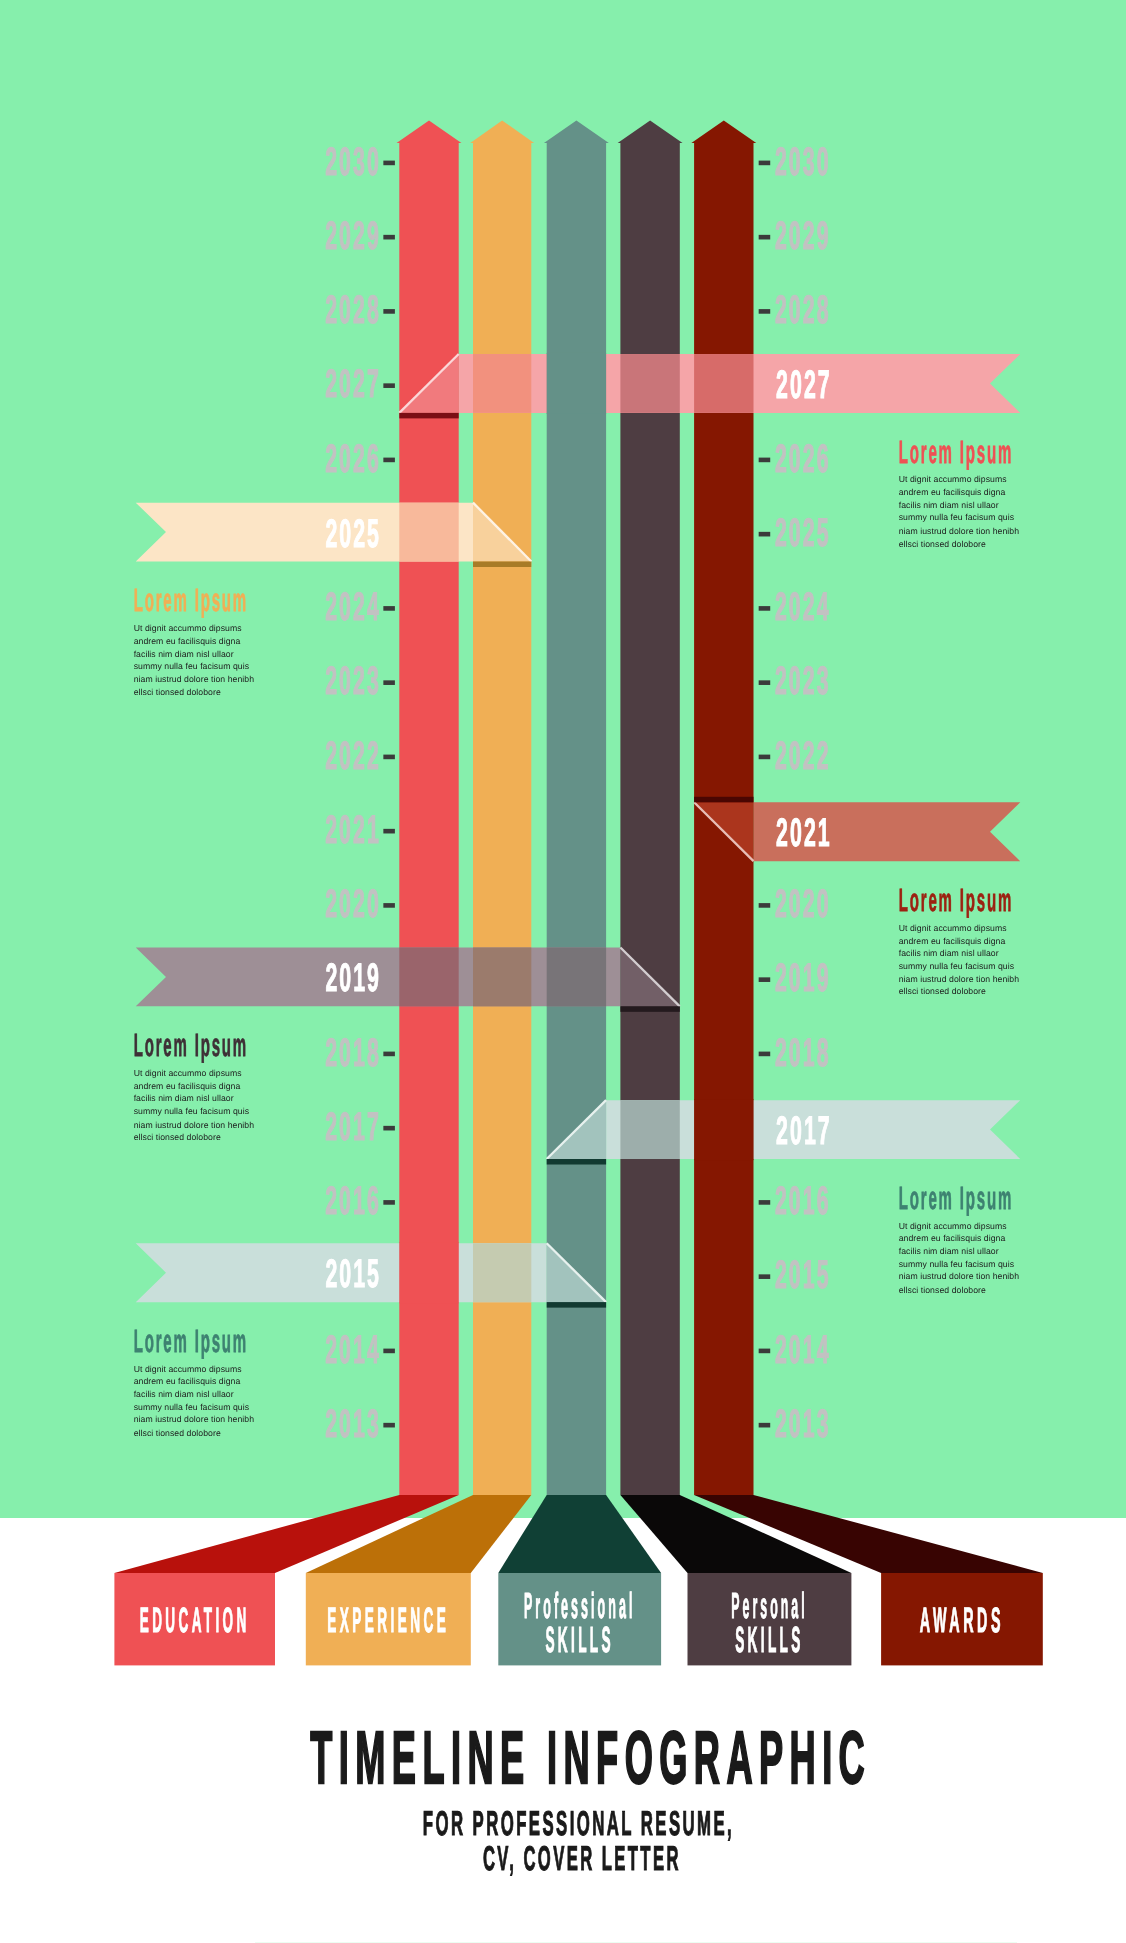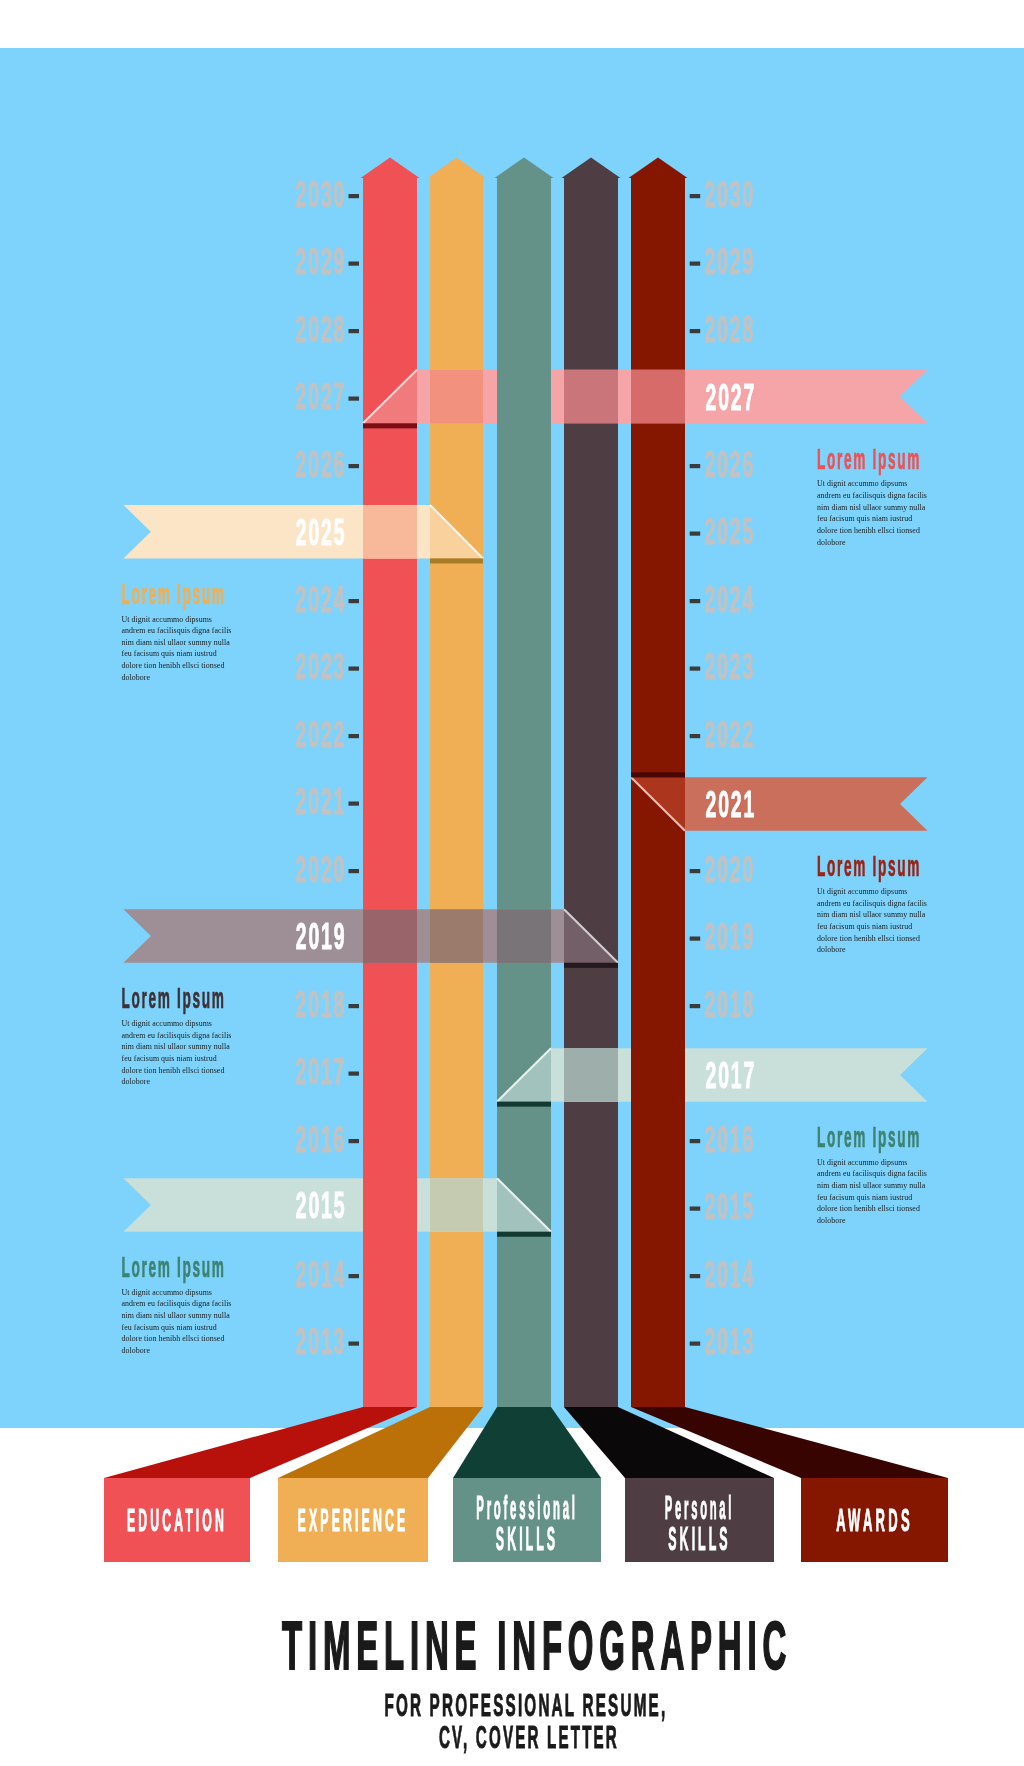--- a/index.html
+++ b/index.html
@@ -1,29 +1,29 @@
 <!DOCTYPE html>
 <html><head>
 <meta charset="utf-8">
 <title>Timeline Infographic</title>
 <style>
   html,body{margin:0;padding:0;background:#ffffff;}
   body{width:1024px;height:1766px;font-family:"Liberation Sans",sans-serif;overflow:hidden;}
-  #stage{position:relative;width:1024px;height:1380px;background:#7dd3fc;margin-top:48px;}
+  #stage{position:relative;width:1024px;height:1380px;background:#86efac;}
   svg#art{position:absolute;left:0;top:0;width:1024px;height:1766px;display:block;}
 
   text{font-family:"Liberation Sans",sans-serif;font-weight:700;}
   .yr{font-size:36.2px;fill:#c2c2c2;stroke:#c2c2c2;stroke-width:1.0;letter-spacing:3.5px;}
   .rlab{font-size:36.2px;fill:#ffffff;stroke:#ffffff;stroke-width:1.0;letter-spacing:3.5px;}
   .boxlab{fill:#ffffff;stroke:#ffffff;stroke-width:1.0;letter-spacing:8px;}
   .ttl{fill:#1a1a1a;stroke:#1a1a1a;stroke-width:2.1;letter-spacing:12px;}
   .ttl.sub{stroke-width:1.0;letter-spacing:4.5px;}
 
   .head{letter-spacing:3.6px;stroke-width:0.7;}
-  .body{position:absolute;font-family:Liberation Serif, serif;font-size:7.9px;
+  .body{position:absolute;font-family:Liberation Sans, sans-serif;font-size:7.9px;
         line-height:11.65px;color:#1c1c1c;margin:0;font-weight:400;width:113px;
         letter-spacing:0.05px;}
 </style>
 </head>
 <body>
 
 <div id="stage">
   <svg id="art" viewBox="0 0 1024 1766">
       <g>
         <polygon points="360.50,130.00 390.00,109.50 419.50,130.00 417.00,130.00 417.00,1359.00 363.00,1359.00 363.00,130.00" fill="#EF5154"></polygon>

